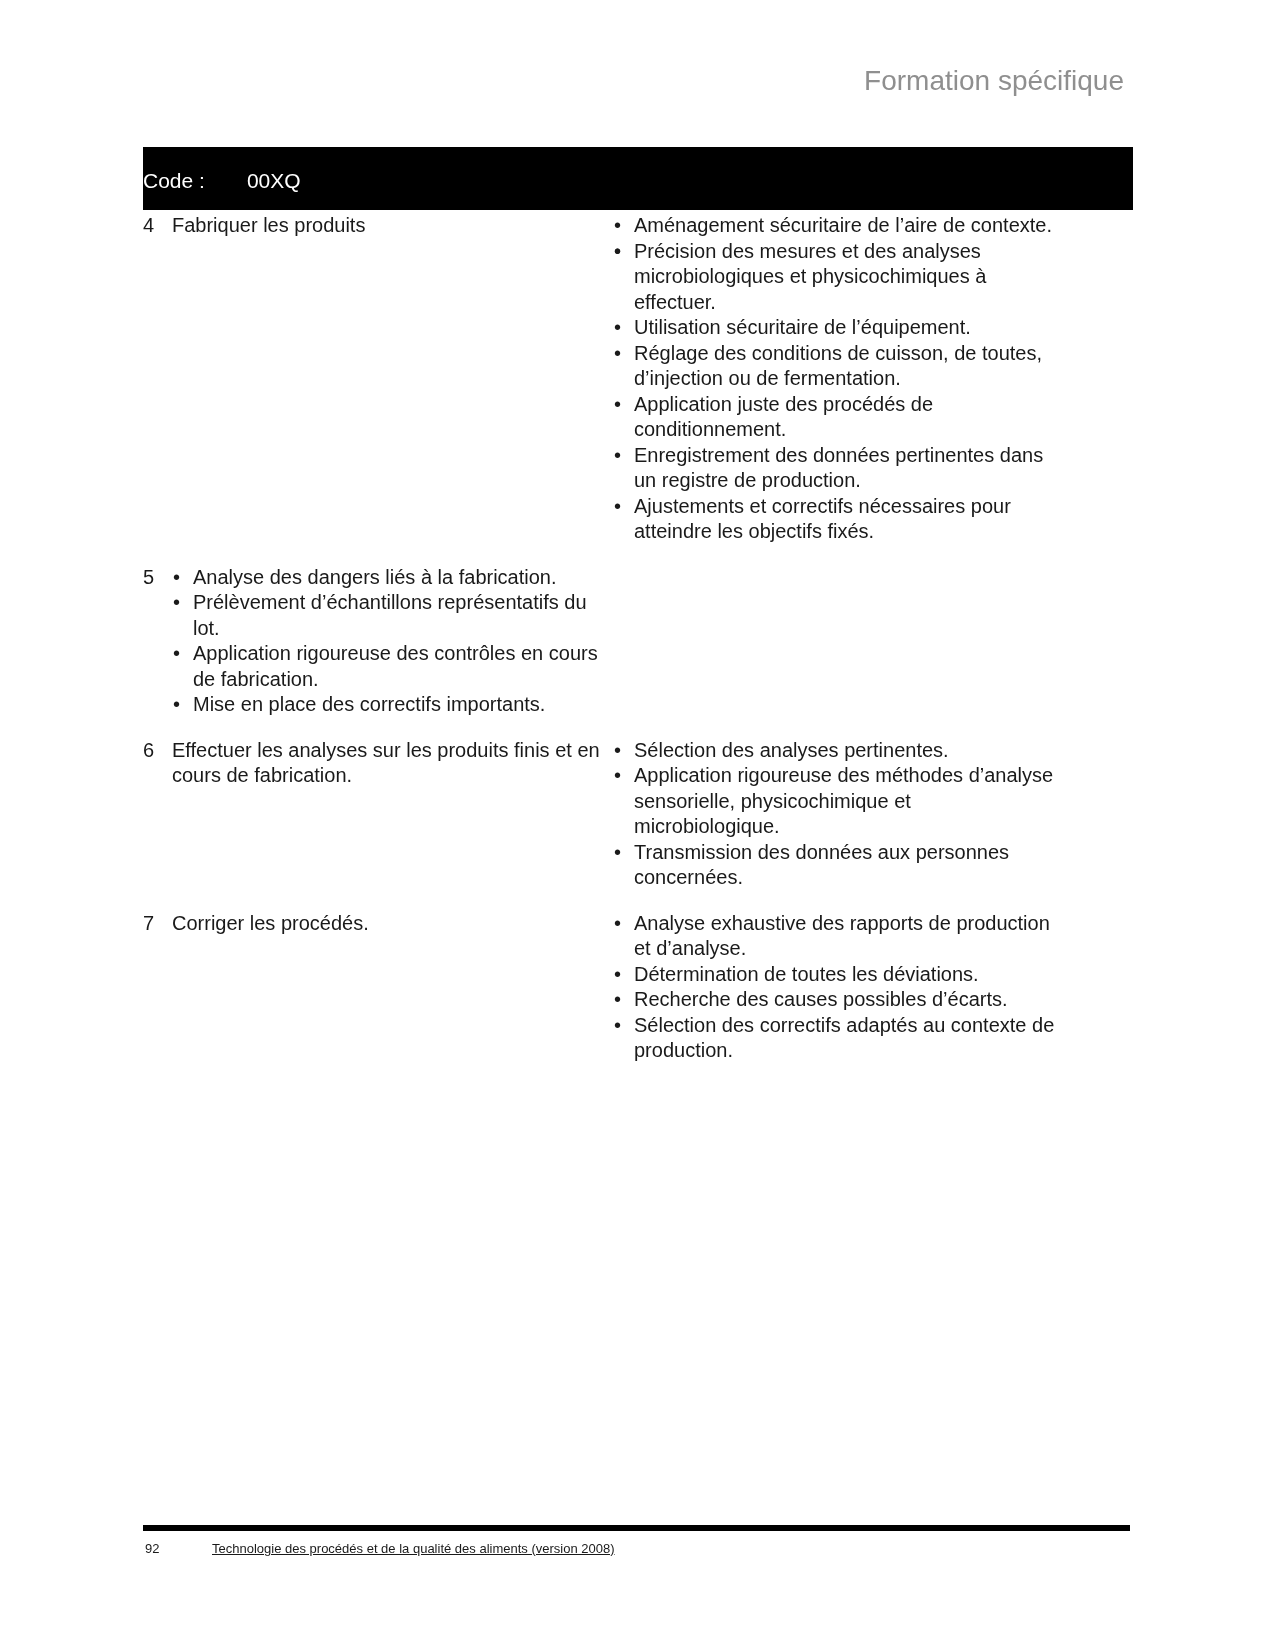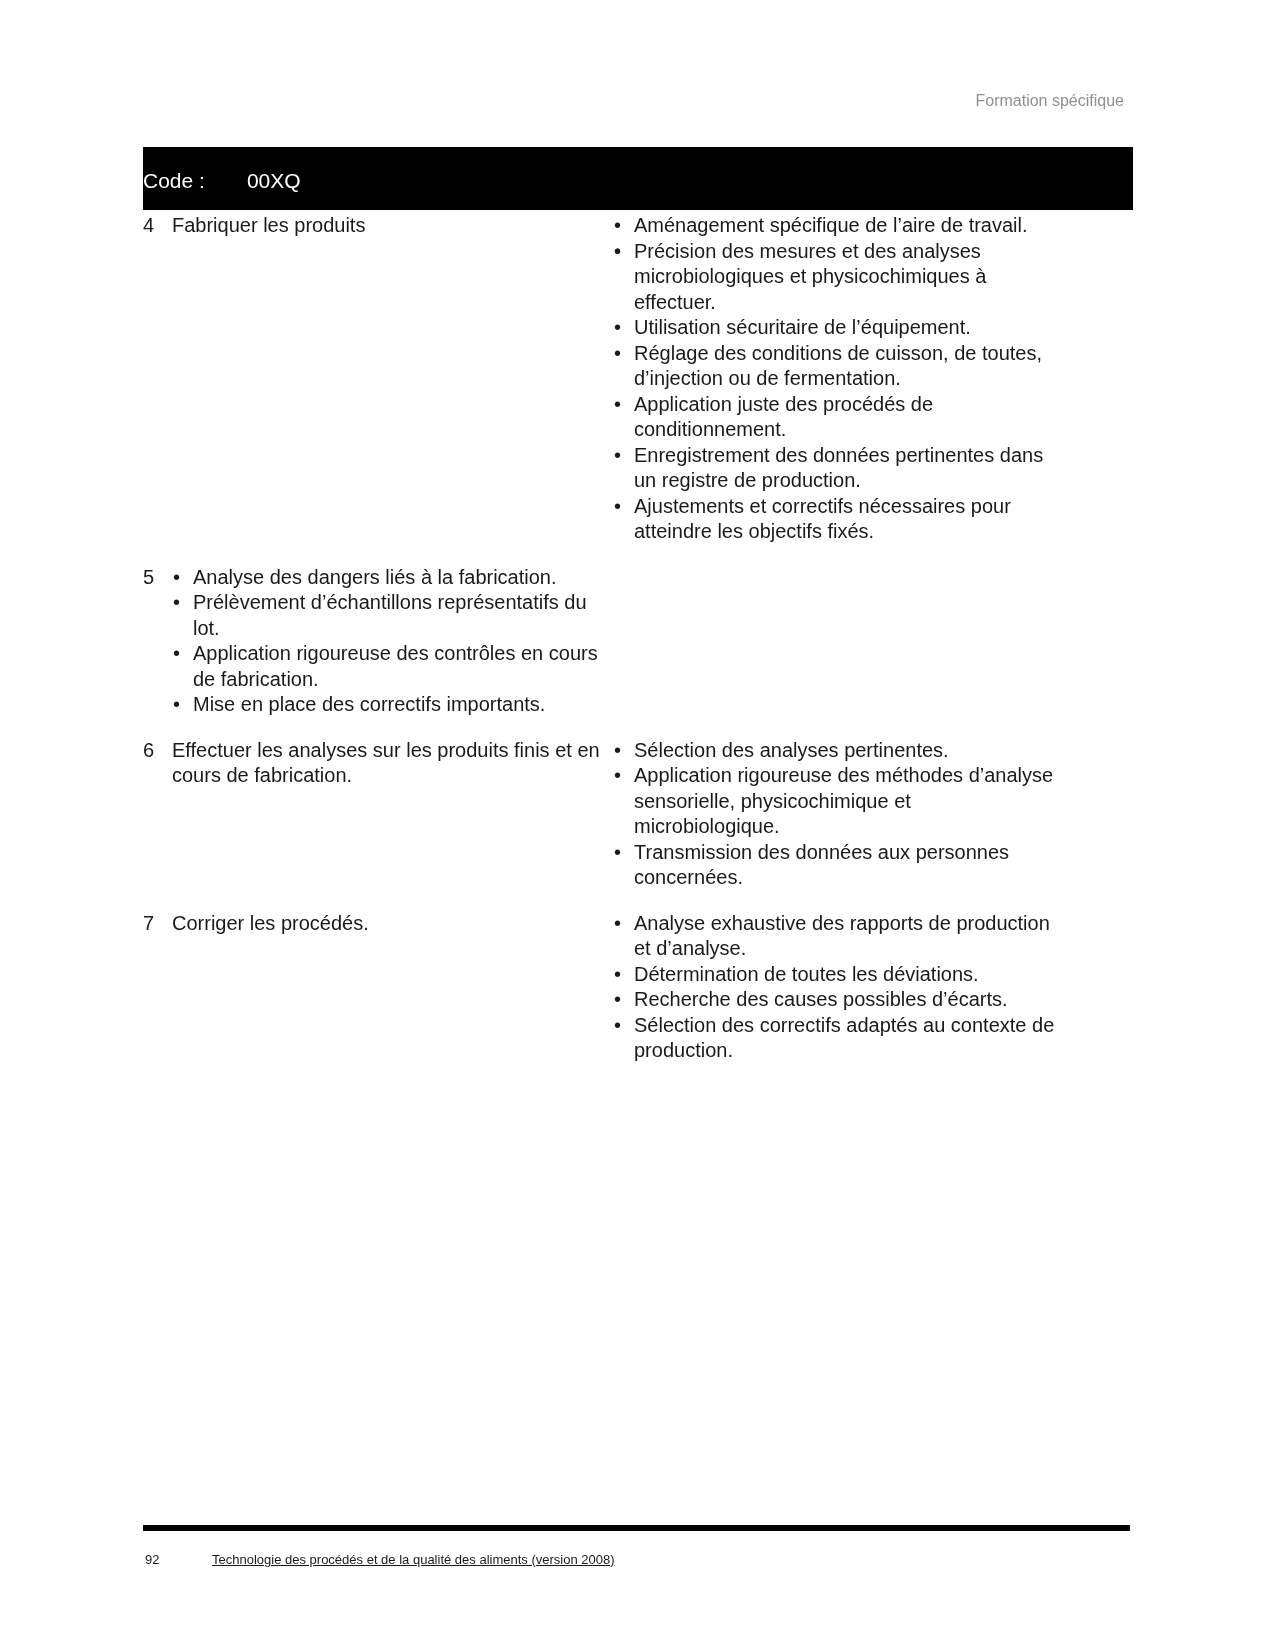--- a/index.html
+++ b/index.html
@@ -9,25 +9,24 @@
     height: 1651px;
     background: #ffffff;
     font-family: "Liberation Sans", "DejaVu Sans", sans-serif;
     color: #1a1a1a;
     overflow: hidden;
   }
   .running-head {
     position: absolute;
     top: 68px;
     right: 152px;
-    font-size: 16px;
+    font-size: 28px;
     color: #8f8f8f;
     line-height: 25px;
     white-space: nowrap;
-    margin-top: 20px;
   }
   .code-bar {
     position: absolute;
     left: 143px;
     top: 147px;
     width: 990px;
     height: 63px;
     background: #000000;
     box-sizing: border-box;
     display: flex;
@@ -79,42 +78,42 @@
   .footer {
     position: absolute;
     left: 145px;
     top: 1541px;
     width: 987px;
     font-size: 13px;
     line-height: 16px;
     display: flex;
     align-items: baseline;
   }
-  .footer .page-num { width: 67px; margin-top: 11px; }
+  .footer .page-num { width: 67px; }
   .footer .footer-title { white-space: nowrap; text-decoration: underline; }
 </style>
 </head>
 <body>
 
 <div class="page">
 
   <div class="running-head">Formation spécifique</div>
 
   <div class="code-bar">
     <span class="code-label">Code :</span>
     <span class="code-value">00XQ</span>
   </div>
 
   <div class="content">
 
     <div class="row">
       <div class="num">4</div>
       <div class="title">Fabriquer les produits</div>
       <ul class="bullets">
-        <li><span class="dot">•</span><span>Aménagement spécifique de l’aire de travail.</span></li>
+        <li><span class="dot">•</span><span>Aménagement sécuritaire de l’aire de contexte.</span></li>
         <li><span class="dot">•</span></li>
         <li><span class="dot">•</span><span>Précision des mesures et des analyses microbiologiques et physicochimiques à effectuer.</span></li>
         <li><span class="dot">•</span><span>Utilisation sécuritaire de l’équipement.</span></li>
         <li><span class="dot">•</span><span>Réglage des conditions de cuisson, de toutes, d’injection ou de fermentation.</span></li>
         <li><span class="dot">•</span><span>Application juste des procédés de conditionnement.</span></li>
         <li><span class="dot">•</span><span>Enregistrement des données pertinentes dans un registre de production.</span></li>
         <li><span class="dot">•</span><span>Ajustements et correctifs nécessaires pour atteindre les objectifs fixés.</span></li>
       </ul>
     </div>
 

